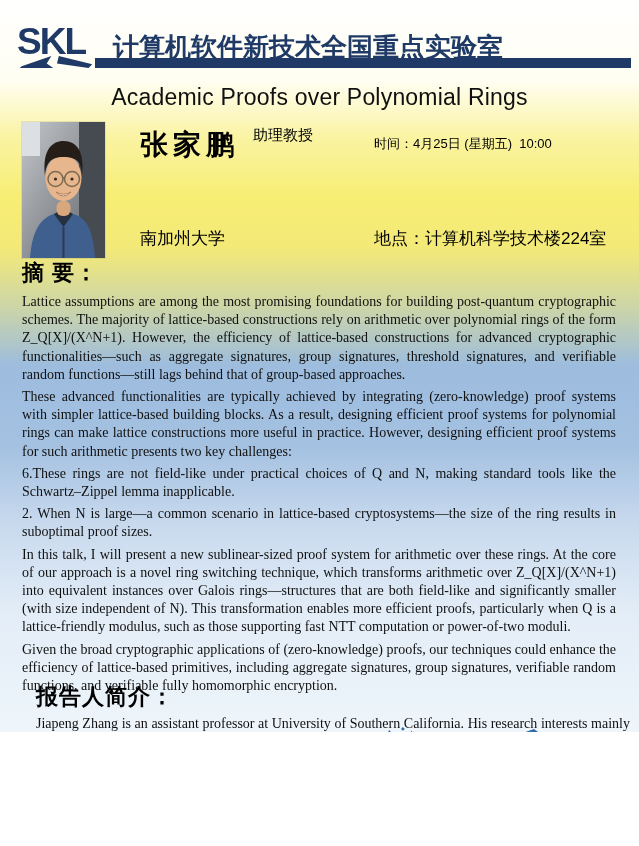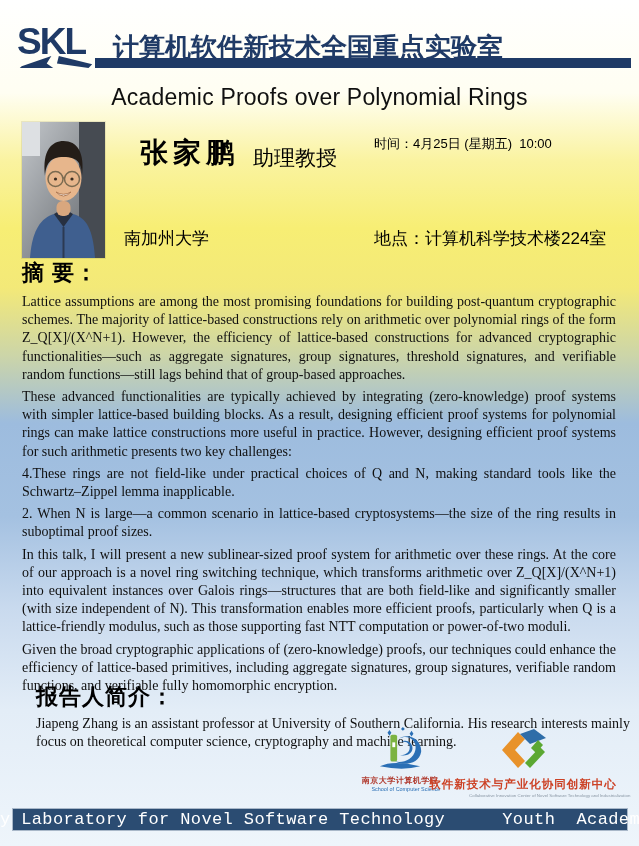--- a/index.html
+++ b/index.html
@@ -1,18 +1,18 @@
 <!DOCTYPE html>
 <html><head>
 <meta charset="utf-8">
 <style>
   * { margin:0; padding:0; box-sizing:border-box; }
   html,body { width:639px; height:846px; background:#fff; }
   .page {
-    position:relative; width:639px; height:846px; overflow:hidden;
+    position:relative; width:639px; height:732px; overflow:hidden;
     font-family:"Liberation Sans","DejaVu Sans",sans-serif;
     background:linear-gradient(180deg,
       #ffffff 0%, #fffef2 11%,
       #faf3a0 19%, #f7ee74 27%, #f3e978 34%,
       #ccd5a8 42%, #9dbcde 50%, #a4c1e1 61%,
       #c9daee 72%, #e3edf7 84%, #eef5fb 100%);
   }
 
   
   .skl-logo { position:absolute; left:17px; top:26px; width:80px; }
@@ -40,26 +40,26 @@
 
   
   .speaker { position:absolute; top:122px; left:0; width:100%; height:140px; }
   .photo {
     position:absolute; left:22px; top:0; width:83px; height:136px;
     box-shadow:0 0 0 1px rgba(0,0,0,0.08);
   }
   .photo svg { display:block; width:83px; height:136px; }
   .name-row {
     position:absolute; left:140px; top:4px;
-    display:flex; align-items:flex-end; gap:14px; white-space:nowrap;
+    display:flex; align-items:flex-start; gap:14px; white-space:nowrap;
   }
   .speaker-name { font-size:28px; font-weight:700; letter-spacing:5px; color:#000; }
-  .speaker-degree { font-size:21px; color:#000;margin-top:18px; }
+  .speaker-degree { font-size:15px; color:#000; }
   .time-row { position:absolute; left:374px; top:13px; font-size:13px; color:#000; white-space:pre; }
-  .affil-row { position:absolute; left:124px; top:105px; font-size:17px; color:#000; }
+  .affil-row { position:absolute; left:140px; top:105px; font-size:17px; color:#000; }
   .loc-row  { position:absolute; left:374px; top:105px; font-size:17px; color:#000; }
 
   
   .abstract { position:absolute; top:258px; left:22px; width:594px; }
   .section-heading {
     font-size:22px; font-weight:700; color:#000; letter-spacing:1px;
     margin-bottom:5px; white-space:pre;
   }
   .abstract p, .bio p {
     font-family:"Liberation Serif","DejaVu Serif",serif;
@@ -141,21 +141,21 @@
     </div>
     <div class="time-row">时间：4月25日 (星期五)  10:00</div>
     <div class="affil-row">南加州大学</div>
     <div class="loc-row">地点：计算机科学技术楼224室</div>
   </div>
 
   <div class="abstract">
     <div class="section-heading">摘 要：</div>
     <p>Lattice assumptions are among the most promising foundations for building post-quantum cryptographic schemes. The majority of lattice-based constructions rely on arithmetic over polynomial rings of the form Z_Q[X]/(X^N+1). However, the efficiency of lattice-based constructions for advanced cryptographic functionalities—such as aggregate signatures, group signatures, threshold signatures, and verifiable random functions—still lags behind that of group-based approaches.</p>
     <p>These advanced functionalities are typically achieved by integrating (zero-knowledge) proof systems with simpler lattice-based building blocks. As a result, designing efficient proof systems for polynomial rings can make lattice constructions more useful in practice. However, designing efficient proof systems for such arithmetic presents two key challenges:</p>
-    <p>4.These rings are not field-like under practical choices of Q and N, making standard tools like the Schwartz–Zippel lemma inapplicable.</p>
+    <p>6.These rings are not field-like under practical choices of Q and N, making standard tools like the Schwartz–Zippel lemma inapplicable.</p>
     <p>2. When N is large—a common scenario in lattice-based cryptosystems—the size of the ring results in suboptimal proof sizes.</p>
     <p>In this talk, I will present a new sublinear-sized proof system for arithmetic over these rings. At the core of our approach is a novel ring switching technique, which transforms arithmetic over Z_Q[X]/(X^N+1) into equivalent instances over Galois rings—structures that are both field-like and significantly smaller (with size independent of N). This transformation enables more efficient proofs, particularly when Q is a lattice-friendly modulus, such as those supporting fast NTT computation or power-of-two moduli.</p>
     <p>Given the broad cryptographic applications of (zero-knowledge) proofs, our techniques could enhance the efficiency of lattice-based primitives, including aggregate signatures, group signatures, verifiable random functions, and verifiable fully homomorphic encryption.</p>
   </div>
 
   <div class="bio">
     <div class="section-heading">报告人简介：</div>
     <p>Jiapeng Zhang is an assistant professor at University of Southern California. His research interests mainly focus on theoretical computer science, cryptography and machine learning.</p>
   </div>
 

